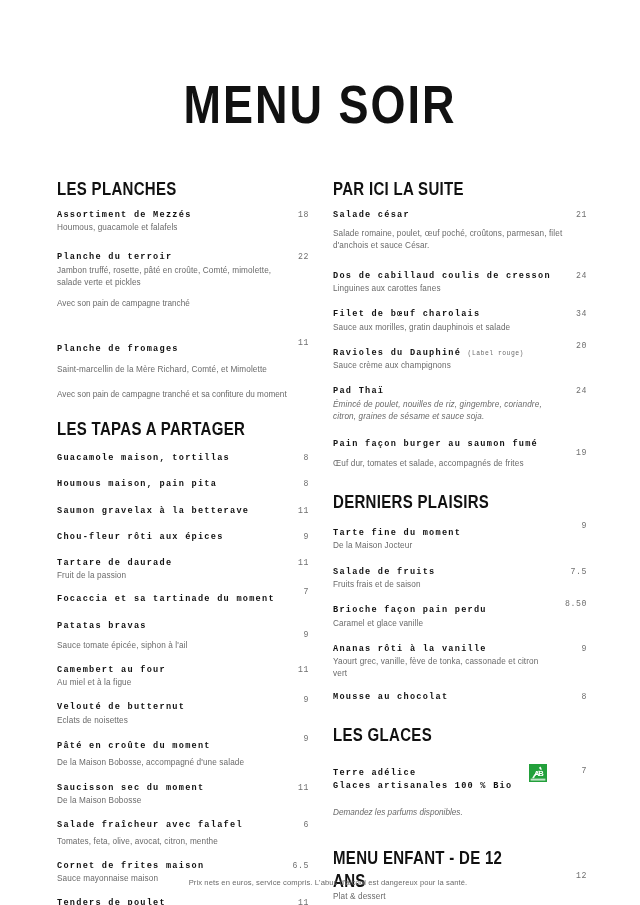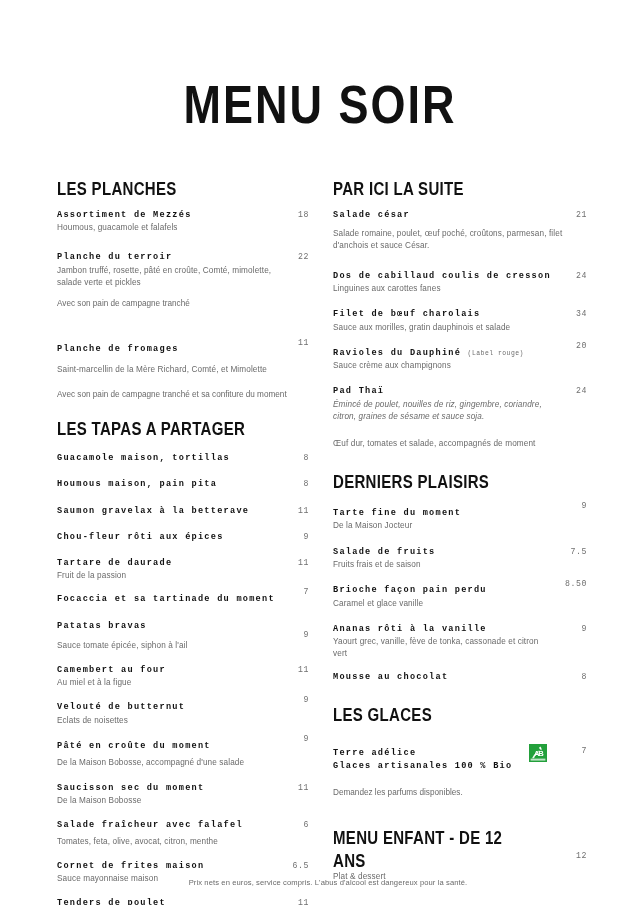--- a/index.html
+++ b/index.html
@@ -349,21 +349,25 @@
 
       <div class="item" style="margin-bottom:15px;">
         <div class="item-row">
           <div class="item-name">Pad Thaï</div>
           <div class="item-price">24</div>
         </div>
         <div class="item-desc" style="max-width:212px;font-style:italic;">Émincé de poulet, nouilles de riz, gingembre, coriandre, citron, graines de sésame et sauce soja.</div>
       </div>
 
       <div class="item price-low" style="margin-bottom:0;">
-        <div class="item-desc wide">Œuf dur, tomates et salade, accompagnés de moment</div>
+        <div class="item-row">
+          <div class="item-name">Pain façon burger au saumon fumé</div>
+          <div class="item-price">19</div>
+        </div>
+        <div class="item-desc wide">Œuf dur, tomates et salade, accompagnés de frites</div>
       </div>
     </div>
 
     <div class="section-block" style="margin-top:22px;">
       <div class="section-title" style="margin-bottom:19px;">DERNIERS PLAISIRS</div>
 
       <div class="item price-top" style="margin-bottom:13px;">
         <div class="item-row">
           <div class="item-name">Tarte fine du moment</div>
           <div class="item-price">9</div>
@@ -419,21 +423,21 @@
             <path d="M3.1 14.2 C4.6 11.2 7.4 8.0 11.4 5.6 C8.6 8.4 6.2 11.3 5.0 14.2 Z" fill="#ffffff" opacity="0.92"></path>
             <text x="5.0" y="12.3" font-family="Liberation Sans, sans-serif" font-size="7.6" font-weight="bold" fill="#ffffff">A</text>
             <text x="9.3" y="12.3" font-family="Liberation Sans, sans-serif" font-size="7.6" font-weight="bold" fill="#ffffff">B</text>
             <rect x="1.6" y="14.6" width="14.8" height="2.0" fill="#bfe3c6"></rect>
           </svg>
         </div>
 
         <div class="item-price" style="margin-top:10px;">7</div>
       </div>
 
-      <div class="item-note" style="margin-top:14px;">Demandez les parfums disponibles.</div>
+      <div class="item-note" style="margin-top:14px;font-style:italic;">Demandez les parfums disponibles.</div>
     </div>
 
     <div class="section-block" style="margin-top:28px;">
       <div class="glaces-row">
         <div class="section-title two-line" style="margin-bottom:0; max-width:178px;">MENU ENFANT - DE 12 ANS</div>
         <div class="item-price" style="margin-top:23px;">12</div>
       </div>
       <div class="item-desc" style="margin-top:7px;">Plat &amp; dessert</div>
     </div>
   </div>

